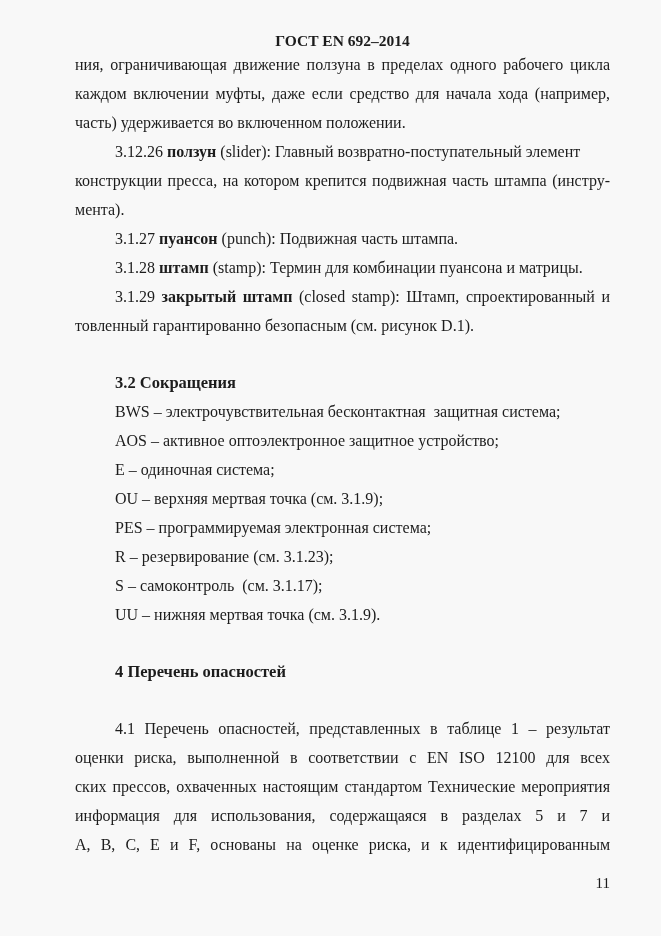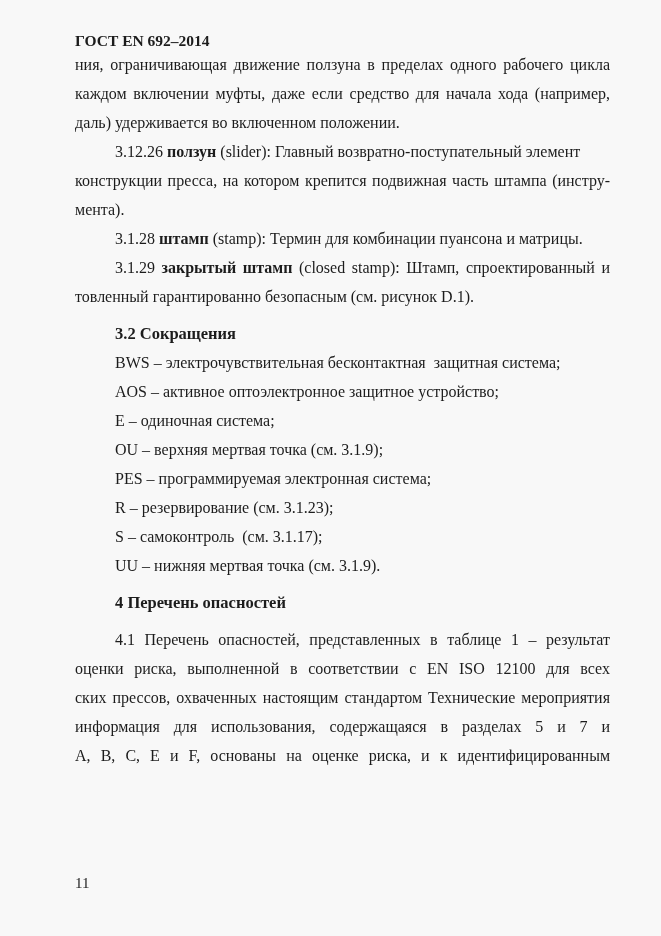--- a/index.html
+++ b/index.html
@@ -14,21 +14,21 @@
     background: var(--page-bg, #f8f8f8);
     font-family: "Liberation Serif", "DejaVu Serif", serif;
     color: var(--text-color, #1c1c1c);
     overflow: hidden;
   }
   .header {
     position: absolute;
     top: 30px;
     left: 75px;
     width: 535px;
-    text-align: left;
+    text-align: center;
     font-weight: bold;
     font-size: 15.5px;
     line-height: 22px;
   }
   .doc-body {
     position: absolute;
     top: 50px;
     left: 75px;
     width: 535px;
   }
@@ -45,49 +45,50 @@
     text-align-last: justify;
   }
   .line.indent {
     text-indent: 40px;
   }
   .line.heading {
     font-size: 16.5px;
     font-weight: bold;
   }
   .line.gap {
-    margin-top: 8px;
+    margin-top: 28px;
   }
   .b {
     font-weight: bold;
   }
   .footer {
     position: absolute;
     top: 872px;
     left: 75px;
     width: 535px;
-    text-align: left;
+    text-align: right;
     font-size: 15px;
     line-height: 22px;
   }
 </style>
 </head>
 <body>
 
 <div class="page">
   <div class="header">
     <span>ГОСТ EN 692–2014</span>
   </div>
   <div class="doc-body" id="doc-body">
       <div class="line justify"><span>ния, ограничивающая движение ползуна в пределах одного рабочего цикла при</span></div>
       <div class="line justify"><span>каждом включении муфты, даже если средство для начала хода (например, пе-</span></div>
-      <div class="line"><span>даль) удерживается во включенном положении.</span></div>
+      <div class="line"><span>часть) удерживается во включенном положении.</span></div>
       <div class="line indent"><span>3.12.26 </span><span class="b">ползун</span><span> (slider): Главный возвратно-поступательный элемент</span></div>
       <div class="line justify"><span>конструкции пресса, на котором крепится подвижная часть штампа (инстру-</span></div>
       <div class="line"><span>мента).</span></div>
+      <div class="line indent"><span>3.1.27 </span><span class="b">пуансон</span><span> (punch): Подвижная часть штампа.</span></div>
       <div class="line indent"><span>3.1.28 </span><span class="b">штамп</span><span> (stamp): Термин для комбинации пуансона и матрицы.</span></div>
       <div class="line indent justify"><span>3.1.29 </span><span class="b">закрытый штамп</span><span> (closed stamp): Штамп, спроектированный и изго-</span></div>
       <div class="line"><span>товленный гарантированно безопасным (см. рисунок D.1).</span></div>
       <div class="line indent heading gap"><span>3.2 Сокращения</span></div>
       <div class="line indent"><span>BWS – электрочувствительная бесконтактная  защитная система;</span></div>
       <div class="line indent"><span>AOS – активное оптоэлектронное защитное устройство;</span></div>
       <div class="line indent"><span>E – одиночная система;</span></div>
       <div class="line indent"><span>OU – верхняя мертвая точка (см. 3.1.9);</span></div>
       <div class="line indent"><span>PES – программируемая электронная система;</span></div>
       <div class="line indent"><span>R – резервирование (см. 3.1.23);</span></div>

